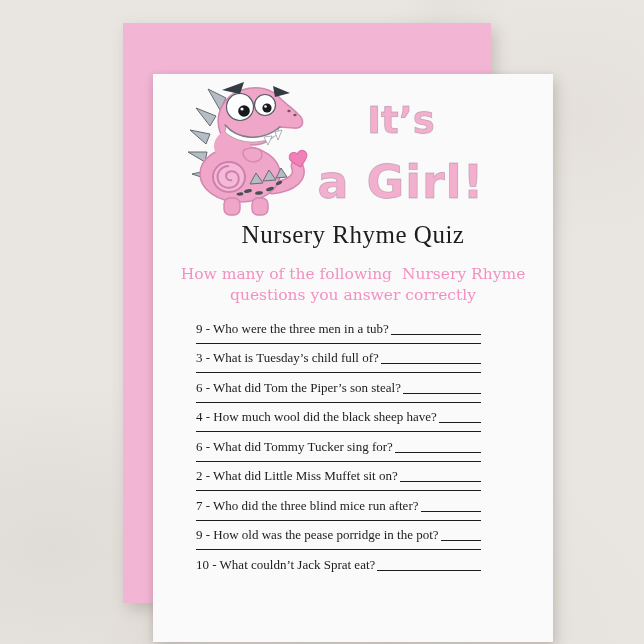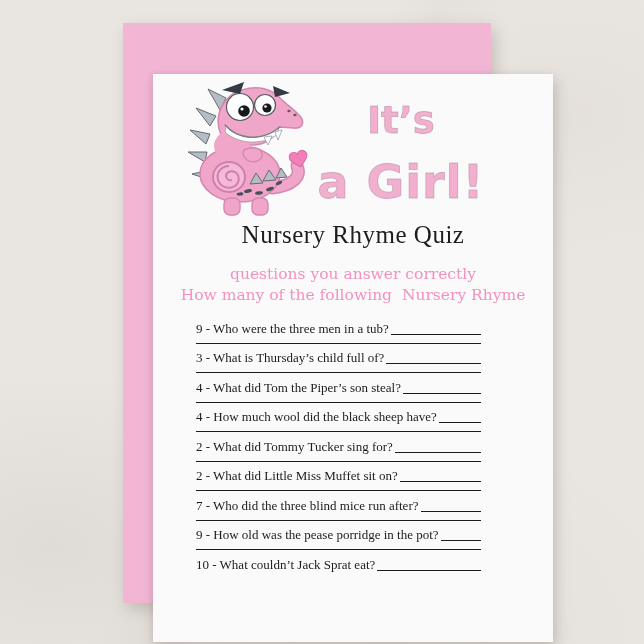--- a/index.html
+++ b/index.html
@@ -128,56 +128,56 @@
     </svg>
 
     <div class="banner">
       <div class="banner-l1">It’s</div>
       <div class="banner-l2">a Girl!</div>
     </div>
 
     <h1 class="title">Nursery Rhyme Quiz</h1>
 
     <div class="subtitle">
+      <div>How many of the following  Nursery Rhyme</div>
       <div>questions you answer correctly</div>
-      <div>How many of the following  Nursery Rhyme</div>
     </div>
 
     <div class="questions" id="questions">
         <div class="q-block">
           <div class="q-line">
             <span class="q-text">9 - Who were the three men in a tub?</span>
             <div class="q-fill"></div>
           </div>
           <div class="q-cont"></div>
         </div>
         <div class="q-block">
           <div class="q-line">
-            <span class="q-text">3 - What is Thursday’s child full of?</span>
-            <div class="q-fill"></div>
-          </div>
-          <div class="q-cont"></div>
-        </div>
-        <div class="q-block">
-          <div class="q-line">
-            <span class="q-text">4 - What did Tom the Piper’s son steal?</span>
+            <span class="q-text">3 - What is Tuesday’s child full of?</span>
+            <div class="q-fill"></div>
+          </div>
+          <div class="q-cont"></div>
+        </div>
+        <div class="q-block">
+          <div class="q-line">
+            <span class="q-text">6 - What did Tom the Piper’s son steal?</span>
             <div class="q-fill"></div>
           </div>
           <div class="q-cont"></div>
         </div>
         <div class="q-block">
           <div class="q-line">
             <span class="q-text">4 - How much wool did the black sheep have? </span>
             <div class="q-fill"></div>
           </div>
           <div class="q-cont"></div>
         </div>
         <div class="q-block">
           <div class="q-line">
-            <span class="q-text">2 - What did Tommy Tucker sing for?</span>
+            <span class="q-text">6 - What did Tommy Tucker sing for?</span>
             <div class="q-fill"></div>
           </div>
           <div class="q-cont"></div>
         </div>
         <div class="q-block">
           <div class="q-line">
             <span class="q-text">2 - What did Little Miss Muffet sit on?</span>
             <div class="q-fill"></div>
           </div>
           <div class="q-cont"></div>

